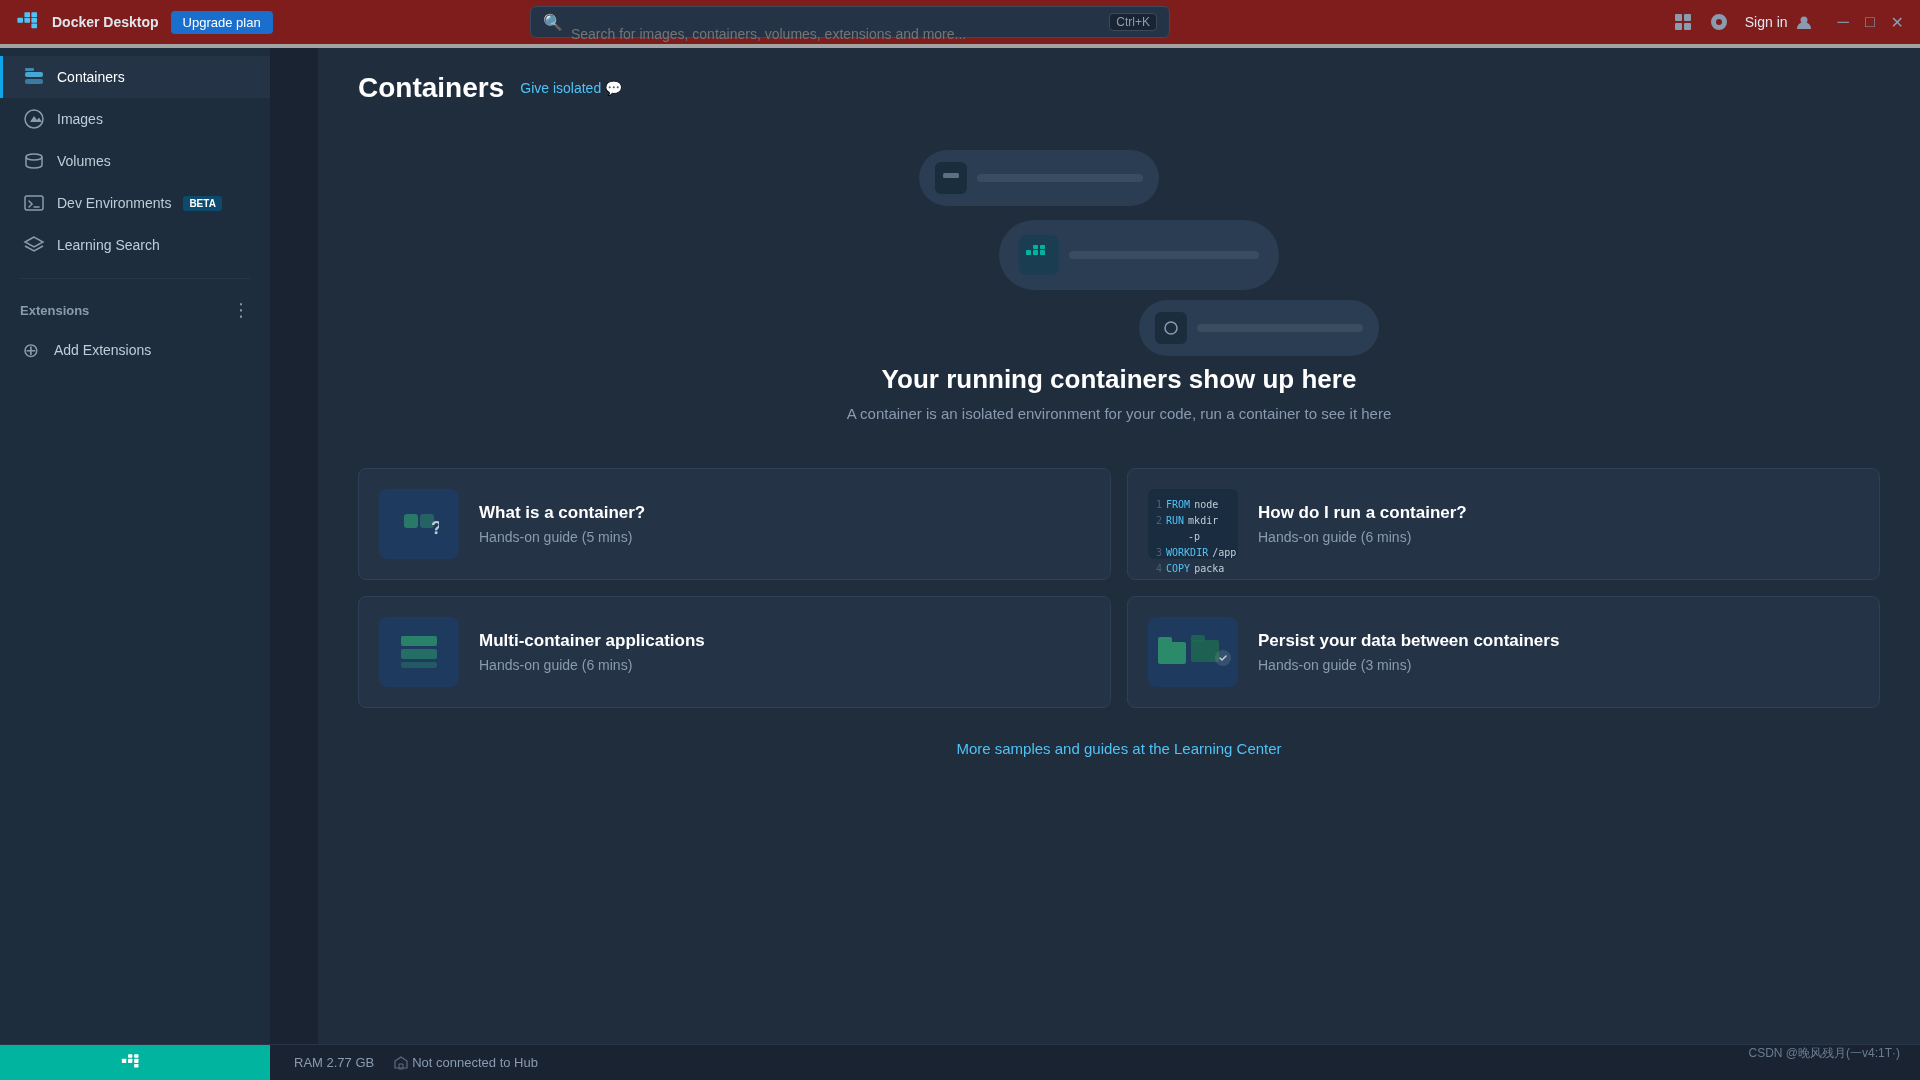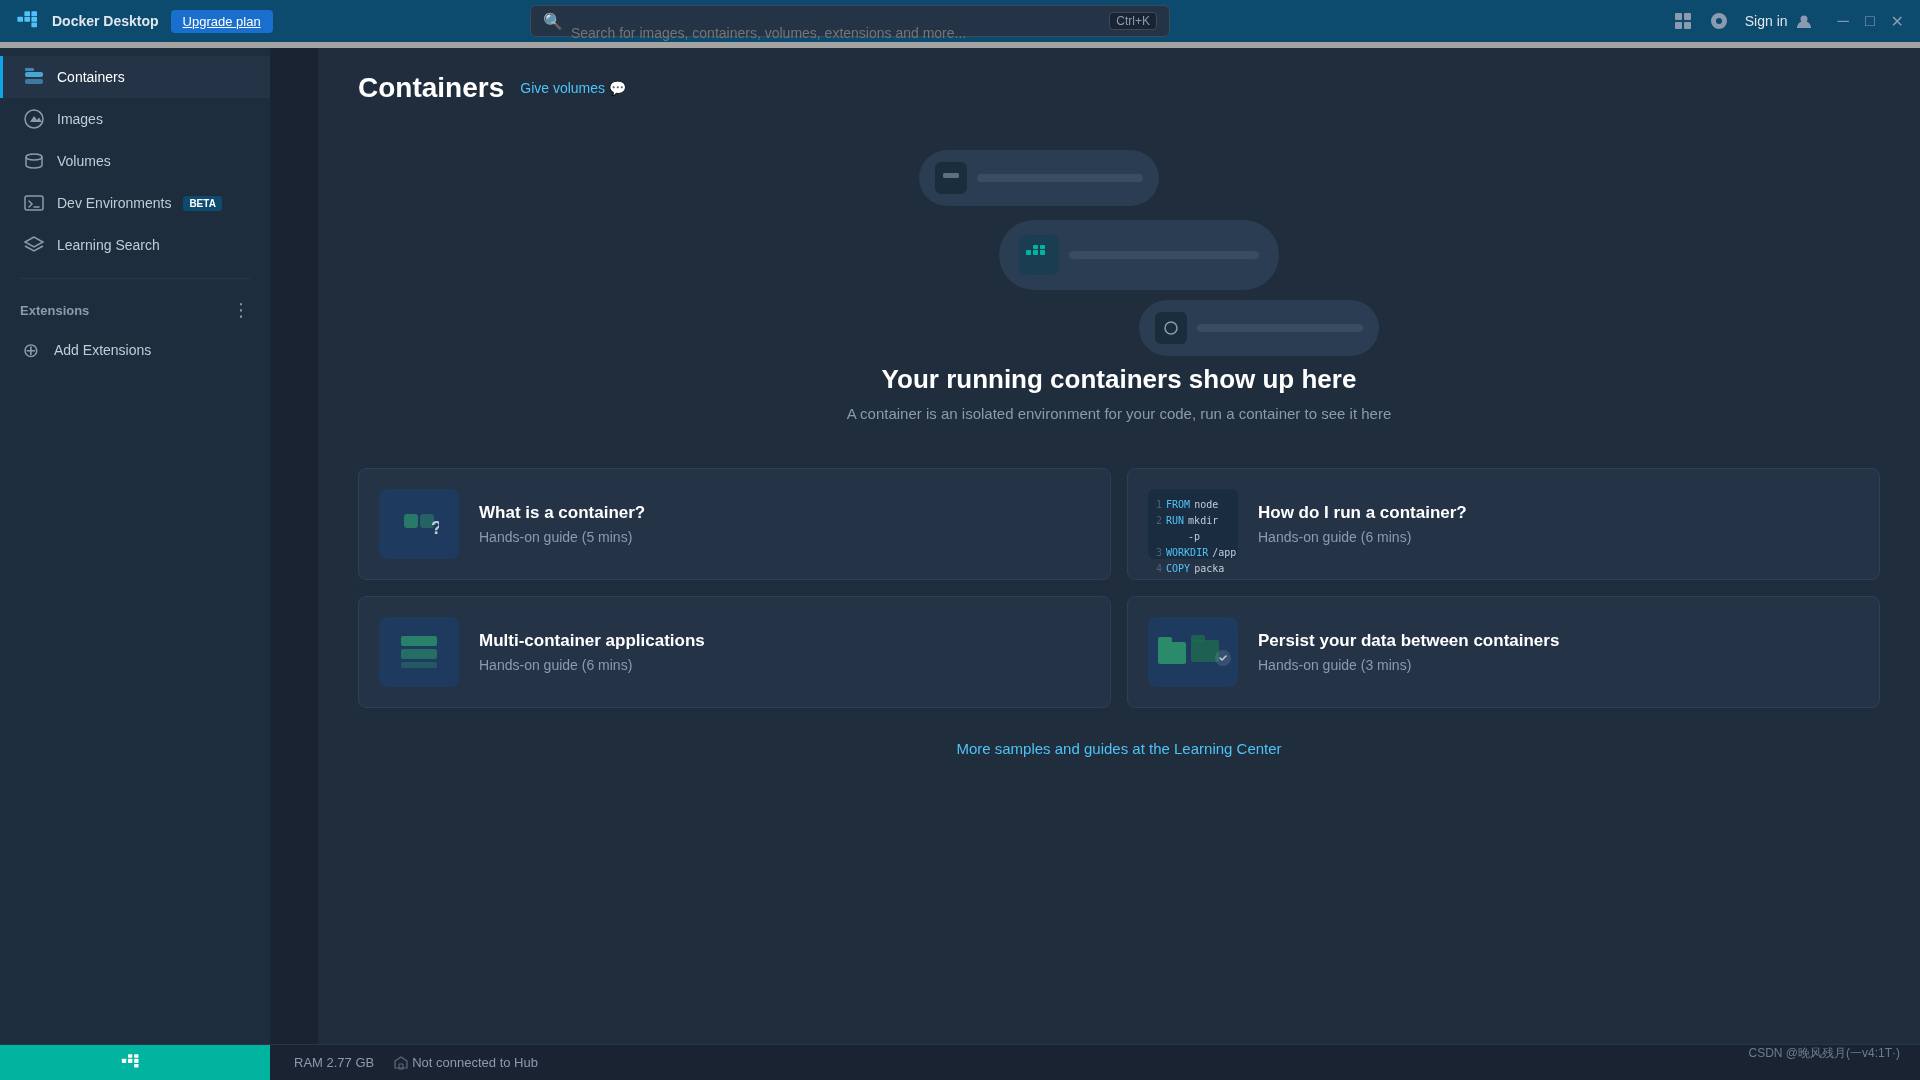--- a/index.html
+++ b/index.html
@@ -10,26 +10,26 @@
       font-family: -apple-system, BlinkMacSystemFont, 'Segoe UI', sans-serif;
       color: #e0e6ed;
       overflow: hidden;
       display: flex;
       flex-direction: column;
     }
 
     
     .titlebar {
       height: 48px;
-      background: #0c4a6e;
+      background: #7f1d1d;
       display: flex;
       align-items: center;
       padding: 0 16px;
       gap: 12px;
-      border-bottom: 6px solid #a3a3a3;
+      border-bottom: 4px solid #a3a3a3;
       flex-shrink: 0;
     }
     .titlebar-brand {
       display: flex;
       align-items: center;
       gap: 8px;
       font-size: 14px;
       font-weight: 600;
       color: #e0e6ed;
     }
@@ -38,21 +38,20 @@
       height: 20px;
     }
     .upgrade-btn {
       background: #1a6fce;
       color: #fff;
       border: none;
       border-radius: 4px;
       padding: 4px 12px;
       font-size: 13px;
       cursor: pointer;
-      text-decoration: underline;
     }
     .search-bar {
       flex: 1;
       max-width: 640px;
       margin: 0 auto;
       background: #253347;
       border: 1px solid #3a4a5c;
       border-radius: 6px;
       display: flex;
       align-items: center;
@@ -521,21 +520,21 @@
     <div class="add-extensions-item">
       <span class="nav-icon" style="font-size:20px; color:#8a9bb0;">⊕</span>
       <span>Add Extensions</span>
     </div>
   </div>
 
   <div class="content">
     <div class="content-header">
       <h1 class="page-title">Containers</h1>
       <a class="feedback-link">
-        <span>Give volumes</span>
+        <span>Give isolated</span>
         <span>💬</span>
       </a>
     </div>
 
     <div class="hero">
       <div class="illustration">
 
         <div class="pill pill-1" style="display:flex;align-items:center;padding:0 16px;gap:10px;">
           <div class="pill-icon">
             <svg width="20" height="20" viewBox="0 0 20 20" fill="none">

